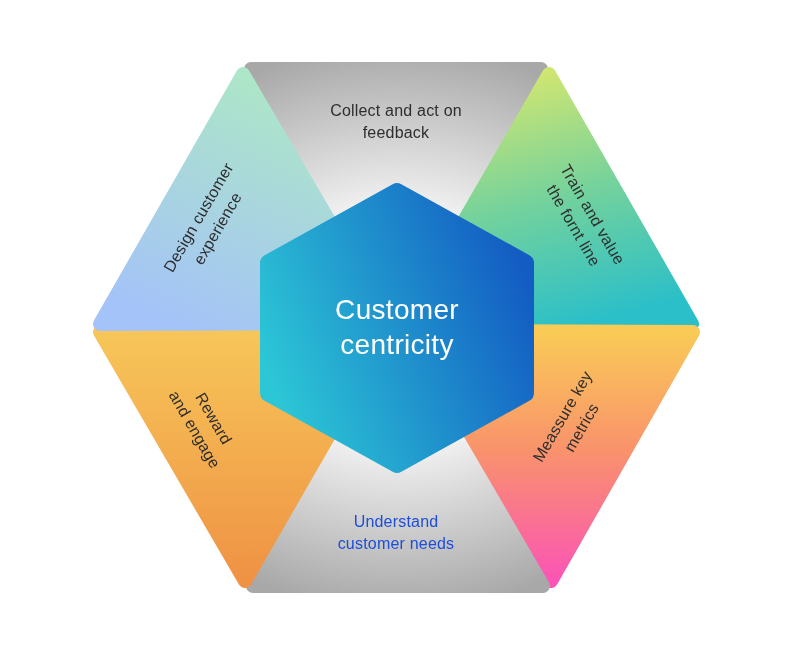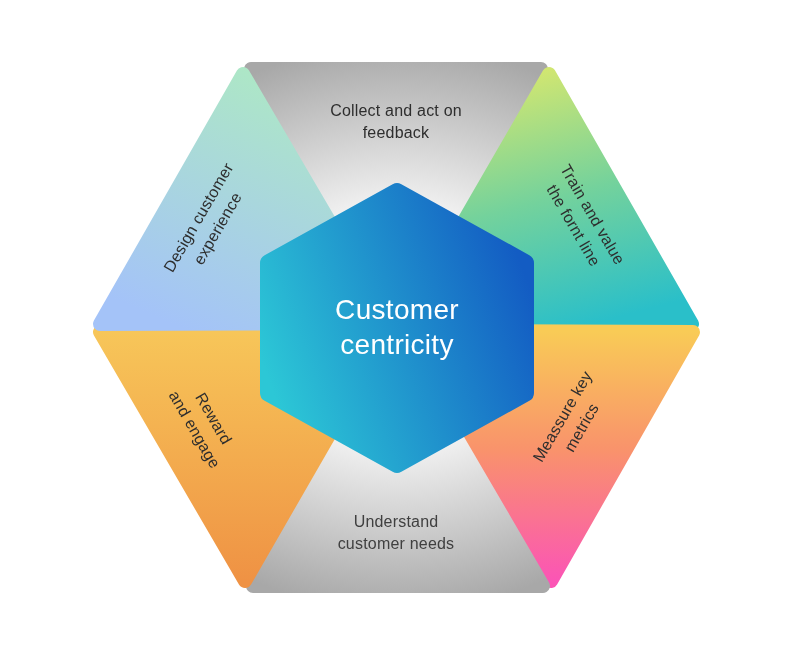--- a/index.html
+++ b/index.html
@@ -120,21 +120,21 @@
 
   <div class="seg-label label-top" style="color: rgb(46, 46, 46);">Collect and act on
 feedback</div>
 
   <div class="seg-label label-top-right" style="color: rgb(46, 46, 46);">Train and value
 the fornt line</div>
 
   <div class="seg-label label-bottom-right" style="color: rgb(46, 46, 46);">Meassure key
 metrics</div>
 
-  <div class="seg-label label-bottom" style="color: #404040;">Understand
+  <div class="seg-label label-bottom" style="color: #1d4ed8;">Understand
 customer needs</div>
 
   <div class="seg-label label-bottom-left" style="color: rgb(46, 46, 46);">Reward
 and engage</div>
 
   <div class="seg-label label-top-left" style="color: rgb(46, 46, 46);">Design customer
 experience</div>
 
   <div class="seg-label label-center" style="color: rgb(255, 255, 255);">Customer
 centricity</div>

